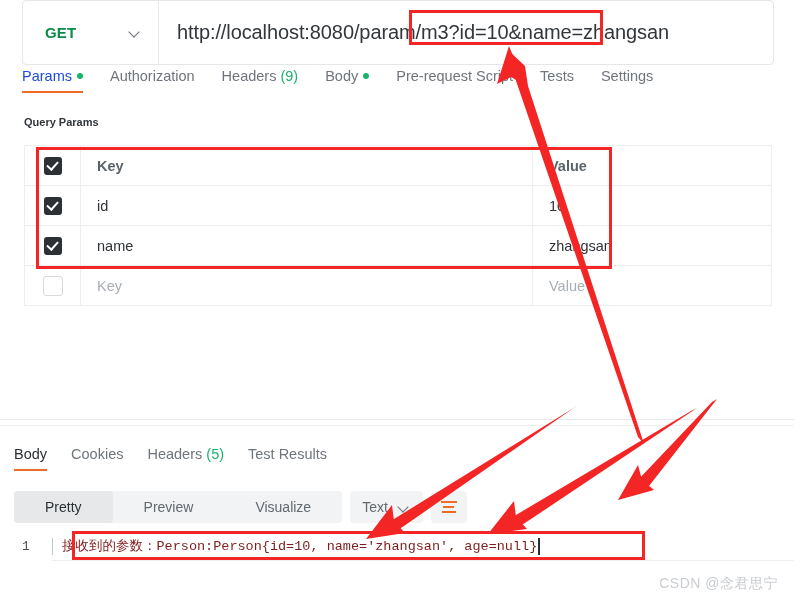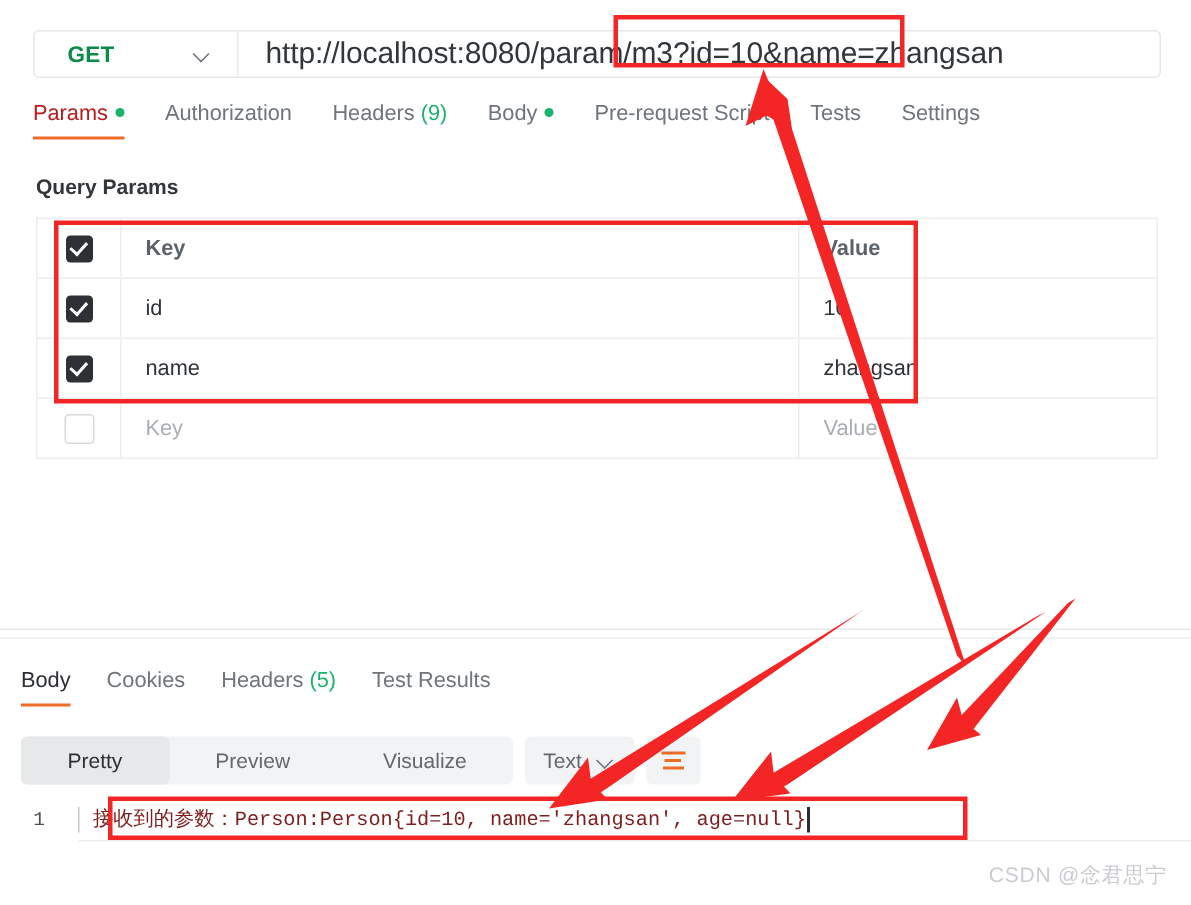--- a/index.html
+++ b/index.html
@@ -18,23 +18,23 @@
 
   #app {
     position: absolute;
     inset: 0;
   }
 
   
   .url-bar {
     position: absolute;
     left: 22px;
-    top: 20px;
+    top: 0;
     width: 752px;
-    height: 32px;
+    height: 65px;
     border: 1px solid #e4e6ea;
     border-radius: 4px;
     background: #ffffff;
     box-sizing: border-box;
     display: flex;
     align-items: center;
   }
   .method-select {
     width: 136px;
     height: 100%;
@@ -96,21 +96,21 @@
   .req-tab {
     position: relative;
     font-size: 14.5px;
     color: #6f757c;
     padding: 0 0 9px 0;
     margin-right: 27px;
     white-space: nowrap;
     cursor: pointer;
   }
   .req-tab.active {
-    color: #b91c1c;
+    color: #1d4ed8;
   }
   .req-tab.active::after {
     content: "";
     position: absolute;
     left: 0;
     right: 0;
     bottom: 0;
     height: 2.5px;
     background: #ef6c28;
   }
@@ -127,21 +127,21 @@
   }
   .cnt {
     color: #19b36b;
   }
 
   
   .qp-title {
     position: absolute;
     left: 24px;
     top: 116px;
-    font-size: 14px;
+    font-size: 11px;
     font-weight: bold;
     color: #31363b;
   }
 
   .params-table {
     position: absolute;
     left: 24px;
     top: 145px;
     width: 748px;
     border: 1px solid #ebedef;

